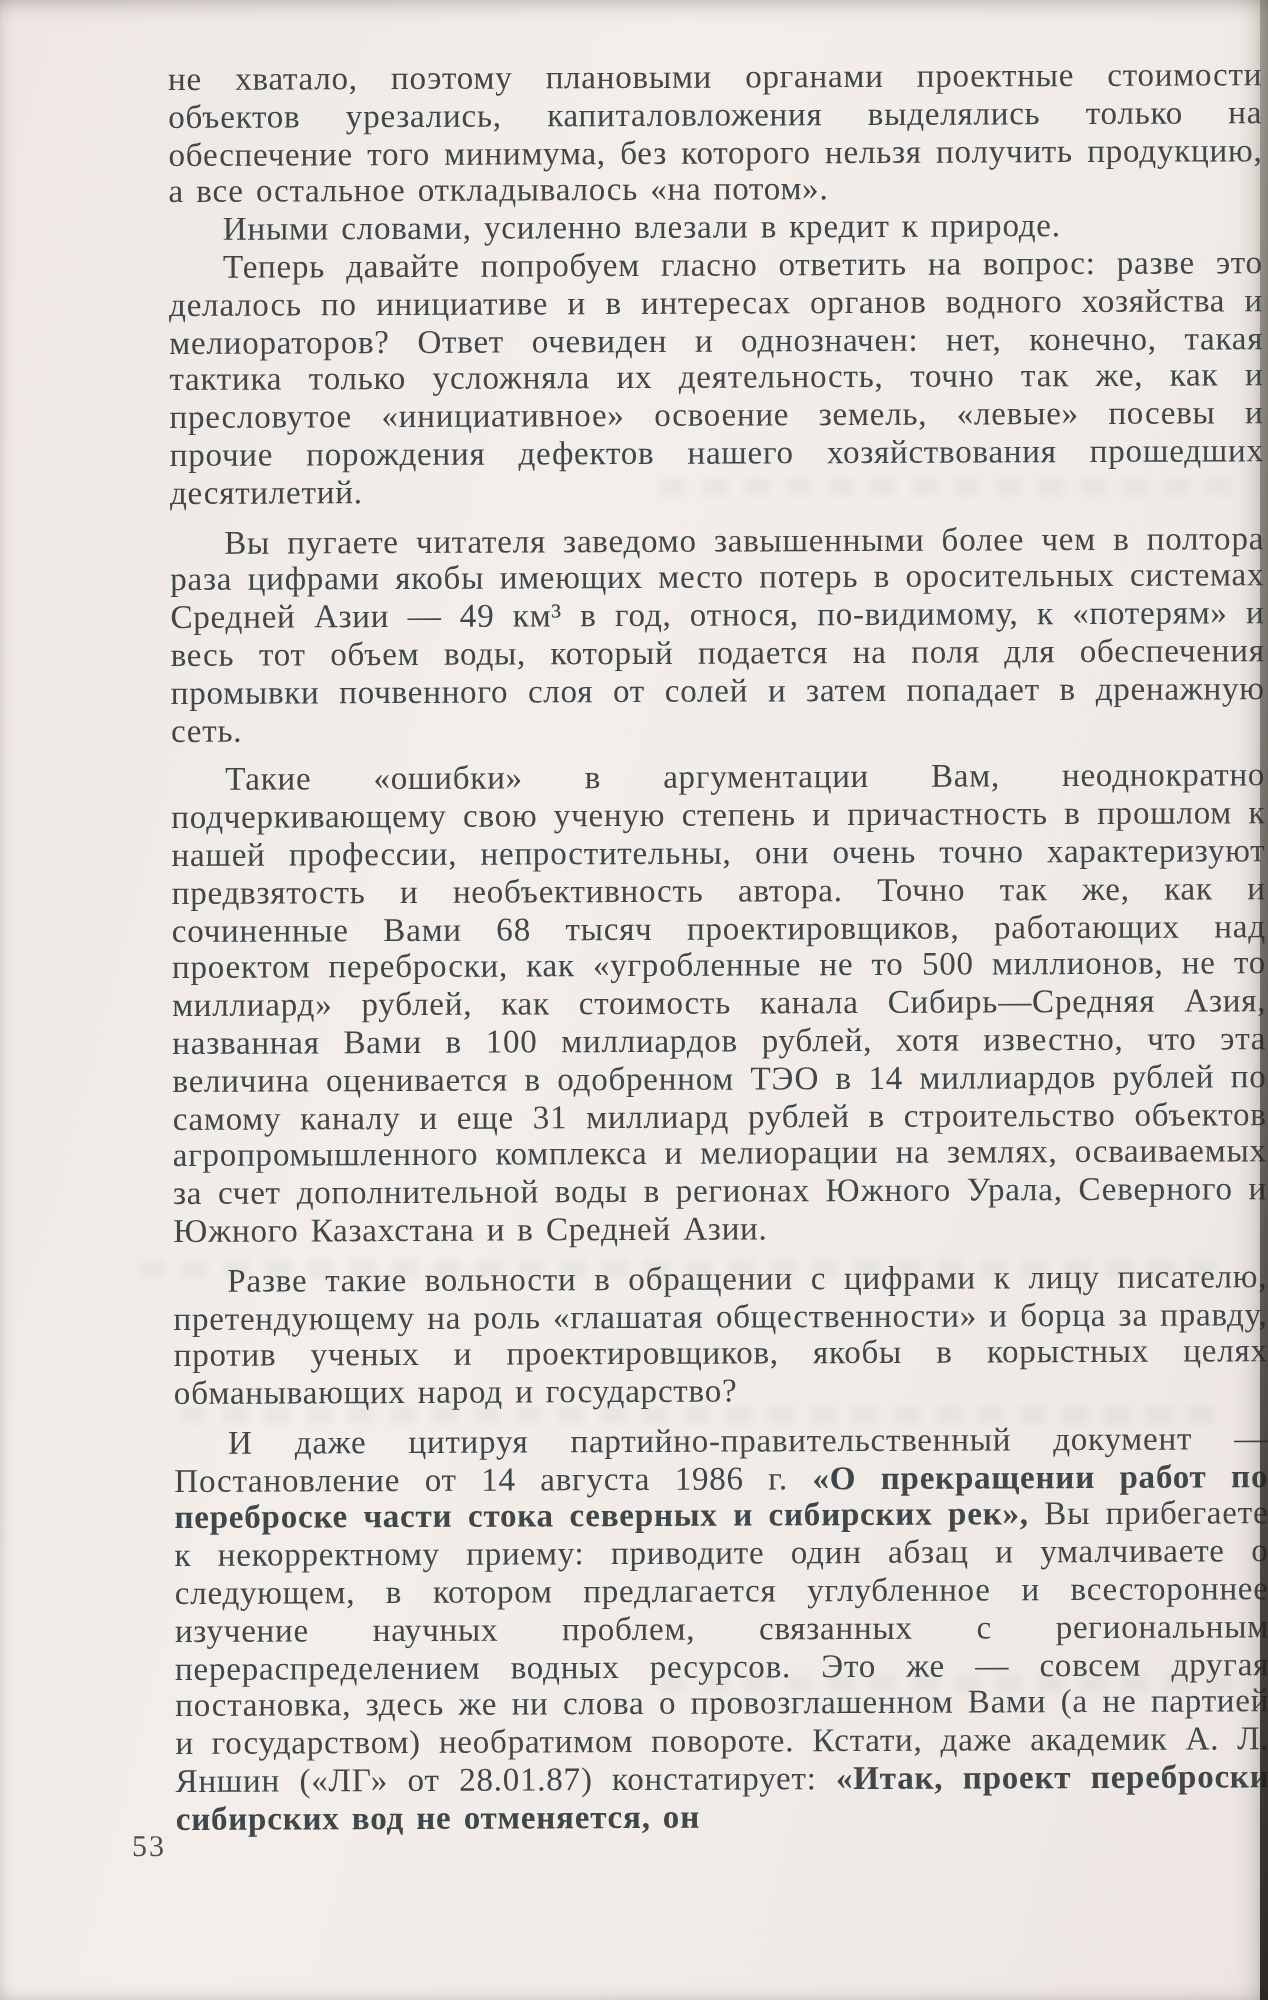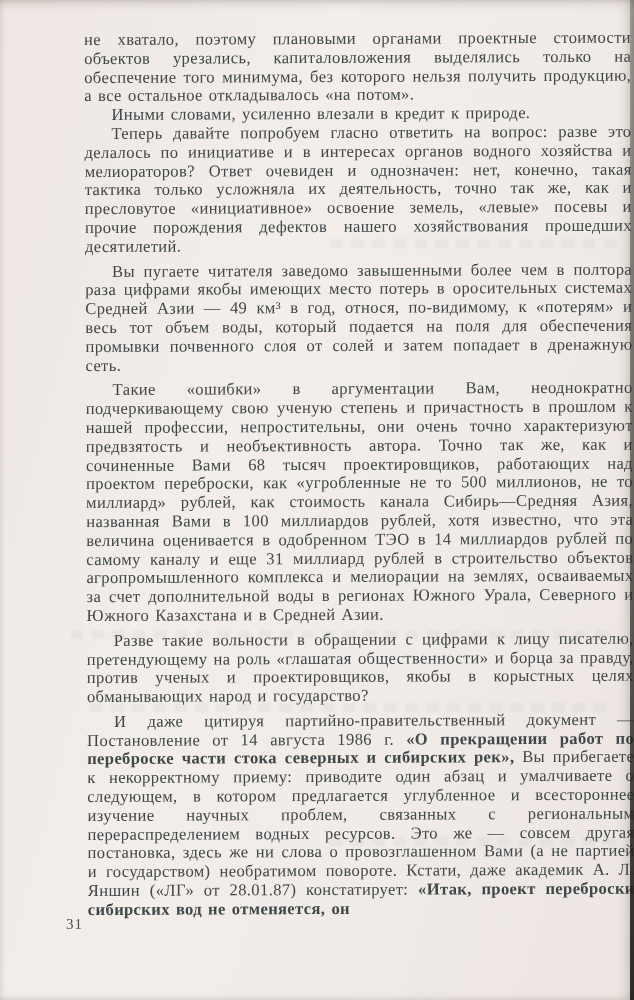--- a/index.html
+++ b/index.html
@@ -69,16 +69,16 @@
   <div class="text-block">
       <p class="no-indent"><span>не хватало, поэтому плановыми органами проектные стоимости объектов урезались, капиталовложения выделялись только на обеспечение того минимума, без которого нельзя получить продукцию, а все остальное откладывалось «на потом».</span></p>
       <p><span>Иными словами, усиленно влезали в кредит к природе.</span></p>
       <p><span>Теперь давайте попробуем гласно ответить на вопрос: разве это делалось по инициативе и в интересах органов водного хозяйства и мелиораторов? Ответ очевиден и однозначен: нет, конечно, такая тактика только усложняла их деятельность, точно так же, как и пресловутое «инициативное» освоение земель, «левые» посевы и прочие порождения дефектов нашего хозяйствования прошедших десятилетий.</span></p>
       <p class="gap"><span>Вы пугаете читателя заведомо завышенными более чем в полтора раза цифрами якобы имеющих место потерь в оросительных системах Средней Азии — 49 км³ в год, относя, по-видимому, к «потерям» и весь тот объем воды, который подается на поля для обеспечения промывки почвенного слоя от солей и затем попадает в дренажную сеть.</span></p>
       <p class="gap"><span>Такие «ошибки» в аргументации Вам, неоднократно подчеркивающему свою ученую степень и причастность в прошлом к нашей профессии, непростительны, они очень точно характеризуют предвзятость и необъективность автора. Точно так же, как и сочиненные Вами 68 тысяч проектировщиков, работающих над проектом переброски, как «угробленные не то 500 миллионов, не то миллиард» рублей, как стоимость канала Сибирь—Средняя Азия, названная Вами в 100 миллиардов рублей, хотя известно, что эта величина оценивается в одобренном ТЭО в 14 миллиардов рублей по самому каналу и еще 31 миллиард рублей в строительство объектов  агропромышленного комплекса и мелиорации на землях, осваиваемых за счет дополнительной воды в регионах Южного Урала, Северного и Южного Казахстана и в Средней Азии.</span></p>
       <p class="gap"><span>Разве такие вольности в обращении с цифрами к лицу писателю, претендующему на роль «глашатая общественности» и борца за правду, против ученых и проектировщиков, якобы в корыстных целях обманывающих народ и государство?</span></p>
       <p class="gap"><span>И даже цитируя партийно-правительственный документ — Постановление от 14 августа 1986 г. </span><span class="b">«О прекращении работ по переброске части стока северных и сибирских рек»,</span><span> Вы прибегаете к некорректному приему: приводите один абзац и умалчиваете о следующем, в котором предлагается углубленное и всестороннее изучение научных проблем, связанных с региональным перераспределением водных ресурсов. Это же — совсем другая постановка, здесь же ни слова о провозглашенном Вами (а не партией и государством) необратимом повороте. Кстати, даже академик А. Л. Яншин («ЛГ» от 28.01.87) констатирует: </span><span class="b">«Итак, проект переброски сибирских вод не отменяется, он</span></p>
     </div>
 
-  <div class="page-number">31</div>
+  <div class="page-number">53</div>
 
   <div class="spine-edge"></div>
 </div>
 
 </body></html>

